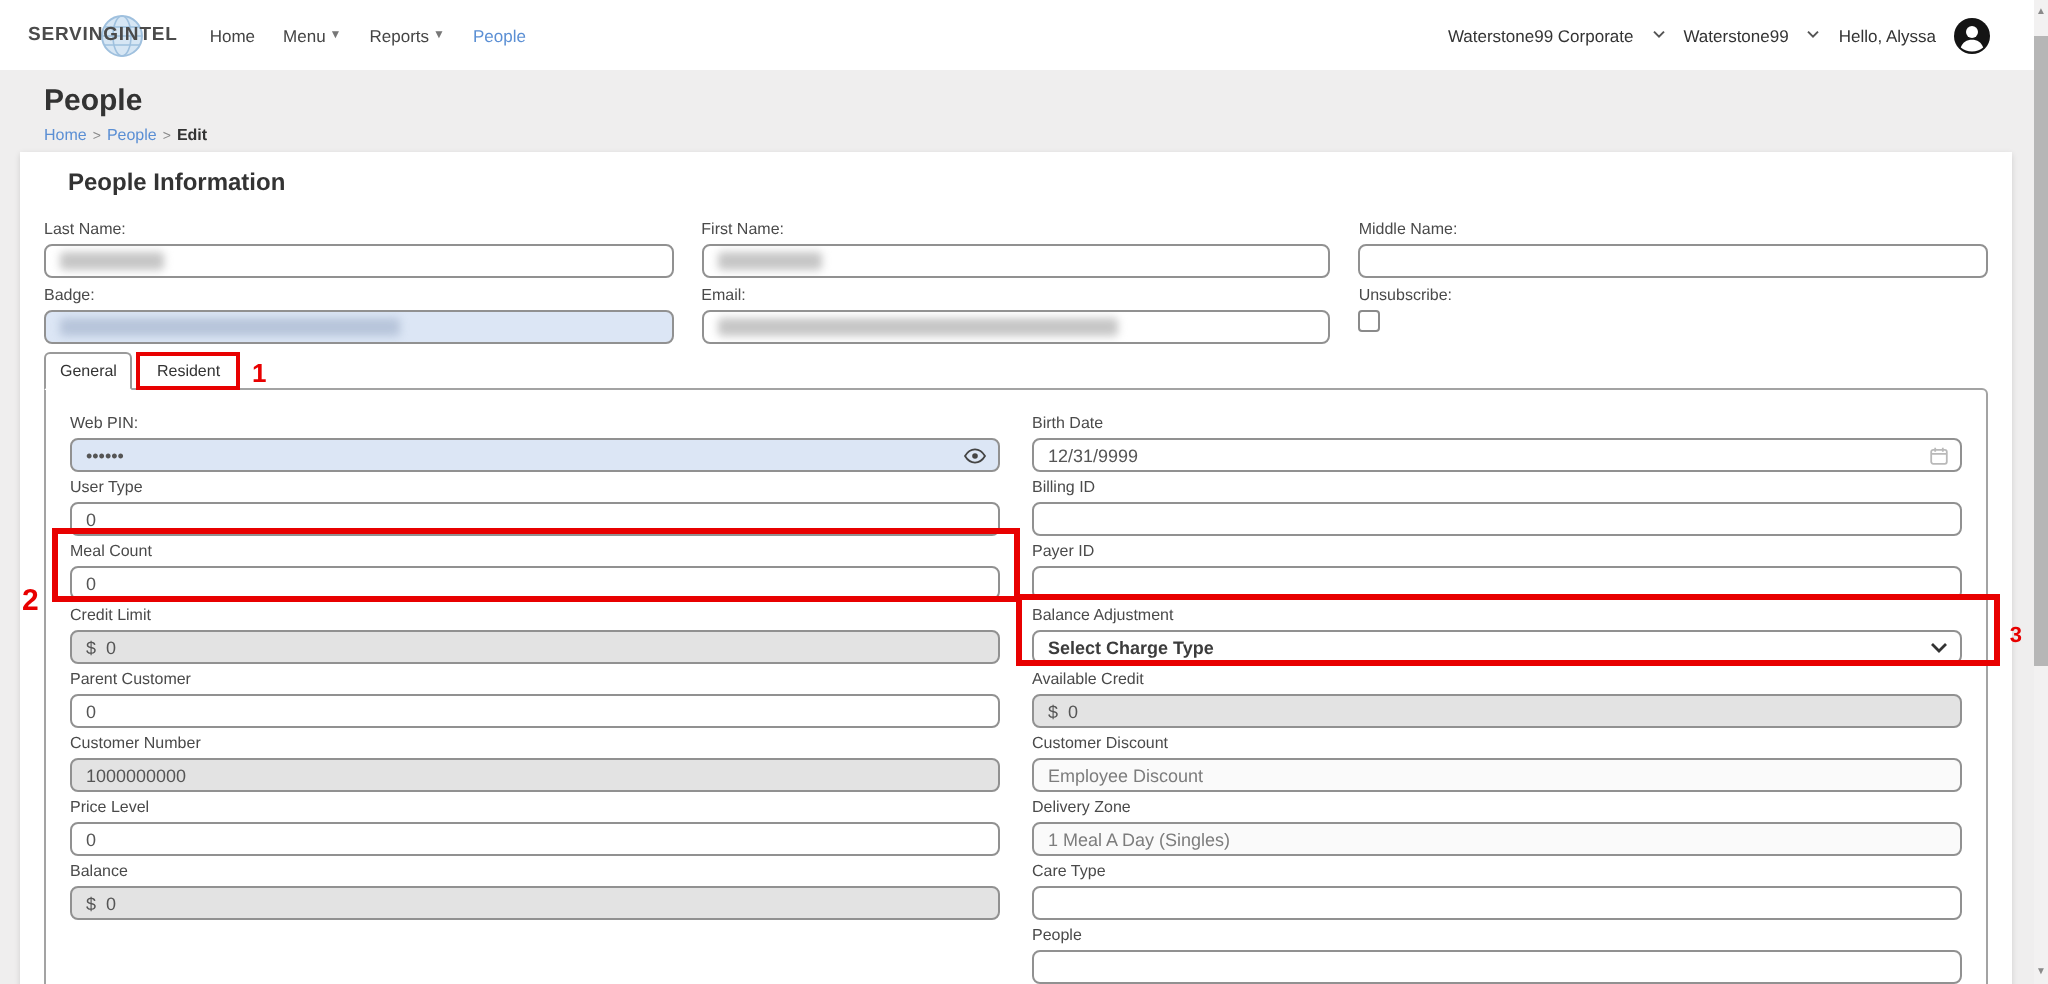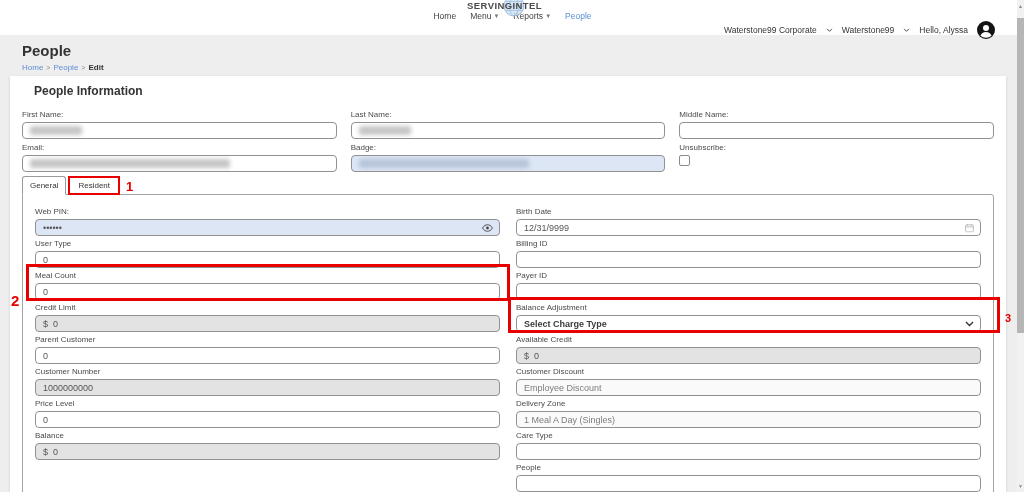--- a/index.html
+++ b/index.html
@@ -1,21 +1,21 @@
 <!DOCTYPE html>
 <html><head>
 <meta charset="utf-8">
 <style>
   html,body{margin:0;padding:0;}
   .screen{position:relative;width:1024px;height:492px;background:#efeeee;overflow:hidden;
           font-family:"Liberation Sans",sans-serif;-webkit-font-smoothing:antialiased;}
 
   
   .navbar{position:absolute;top:0;left:0;width:1017px;height:35px;background:#fff;
-          display:flex;align-items:center;padding:0 22px 0 14px;box-sizing:border-box;flex-direction:column;}
+          display:flex;align-items:center;padding:0 22px 0 14px;box-sizing:border-box;}
   .brand{position:relative;display:flex;align-items:center;height:35px;font-weight:bold;
          font-size:9.5px;letter-spacing:.4px;color:#4b4b4b;}
   .brand .globe{position:absolute;left:36px;top:calc(50% - 11px);z-index:0;opacity:.85;}
   .brand .brand-text{position:relative;z-index:1;}
   .nav-links{display:flex;gap:14px;margin-left:16px;font-size:8.5px;color:#444;align-items:center;}
   .nav-link{cursor:pointer;display:flex;align-items:center;gap:2px;}
   .nav-link.active{color:#5b8fd4;}
   .caret{font-size:6px;color:#777;line-height:1;}
   .nav-right{margin-left:auto;display:flex;align-items:center;gap:9px;font-size:8.5px;color:#333;justify-content:flex-end;}
   .chev{width:7px;height:5px;}
@@ -135,45 +135,45 @@
   <div class="page-title">People</div>
   <div class="breadcrumb">
     <span class="lnk">Home</span><span class="sep">&gt;</span><span class="lnk">People</span><span class="sep">&gt;</span><span class="cur">Edit</span>
   </div>
 
   <div class="panel">
     <div class="info-heading">People Information</div>
 
     <div class="top-grid">
       <div class="field">
+        <label>Last Name:</label>
+        <div class="ibox">
+            <div class="blur-blob" style="width:52px"></div>
+          </div>
+      </div>
+      <div class="field">
         <label>First Name:</label>
         <div class="ibox">
             <div class="blur-blob" style="width:52px"></div>
           </div>
       </div>
       <div class="field">
-        <label>Last Name:</label>
-        <div class="ibox">
-            <div class="blur-blob" style="width:52px"></div>
-          </div>
-      </div>
-      <div class="field">
         <label>Middle Name:</label>
         <div class="ibox"></div>
+      </div>
+      <div class="field">
+        <label>Badge:</label>
+        <div class="ibox blue">
+            <div class="blur-blob bluish" style="width:170px"></div>
+          </div>
       </div>
       <div class="field">
         <label>Email:</label>
         <div class="ibox">
             <div class="blur-blob" style="width:200px"></div>
-          </div>
-      </div>
-      <div class="field">
-        <label>Badge:</label>
-        <div class="ibox blue">
-            <div class="blur-blob bluish" style="width:170px"></div>
           </div>
       </div>
       <div class="field">
         <label>Unsubscribe:</label>
         <div class="cb"></div>
       </div>
     </div>
 
     <div class="tabs">
       <div class="tab active"><span>General</span></div>

